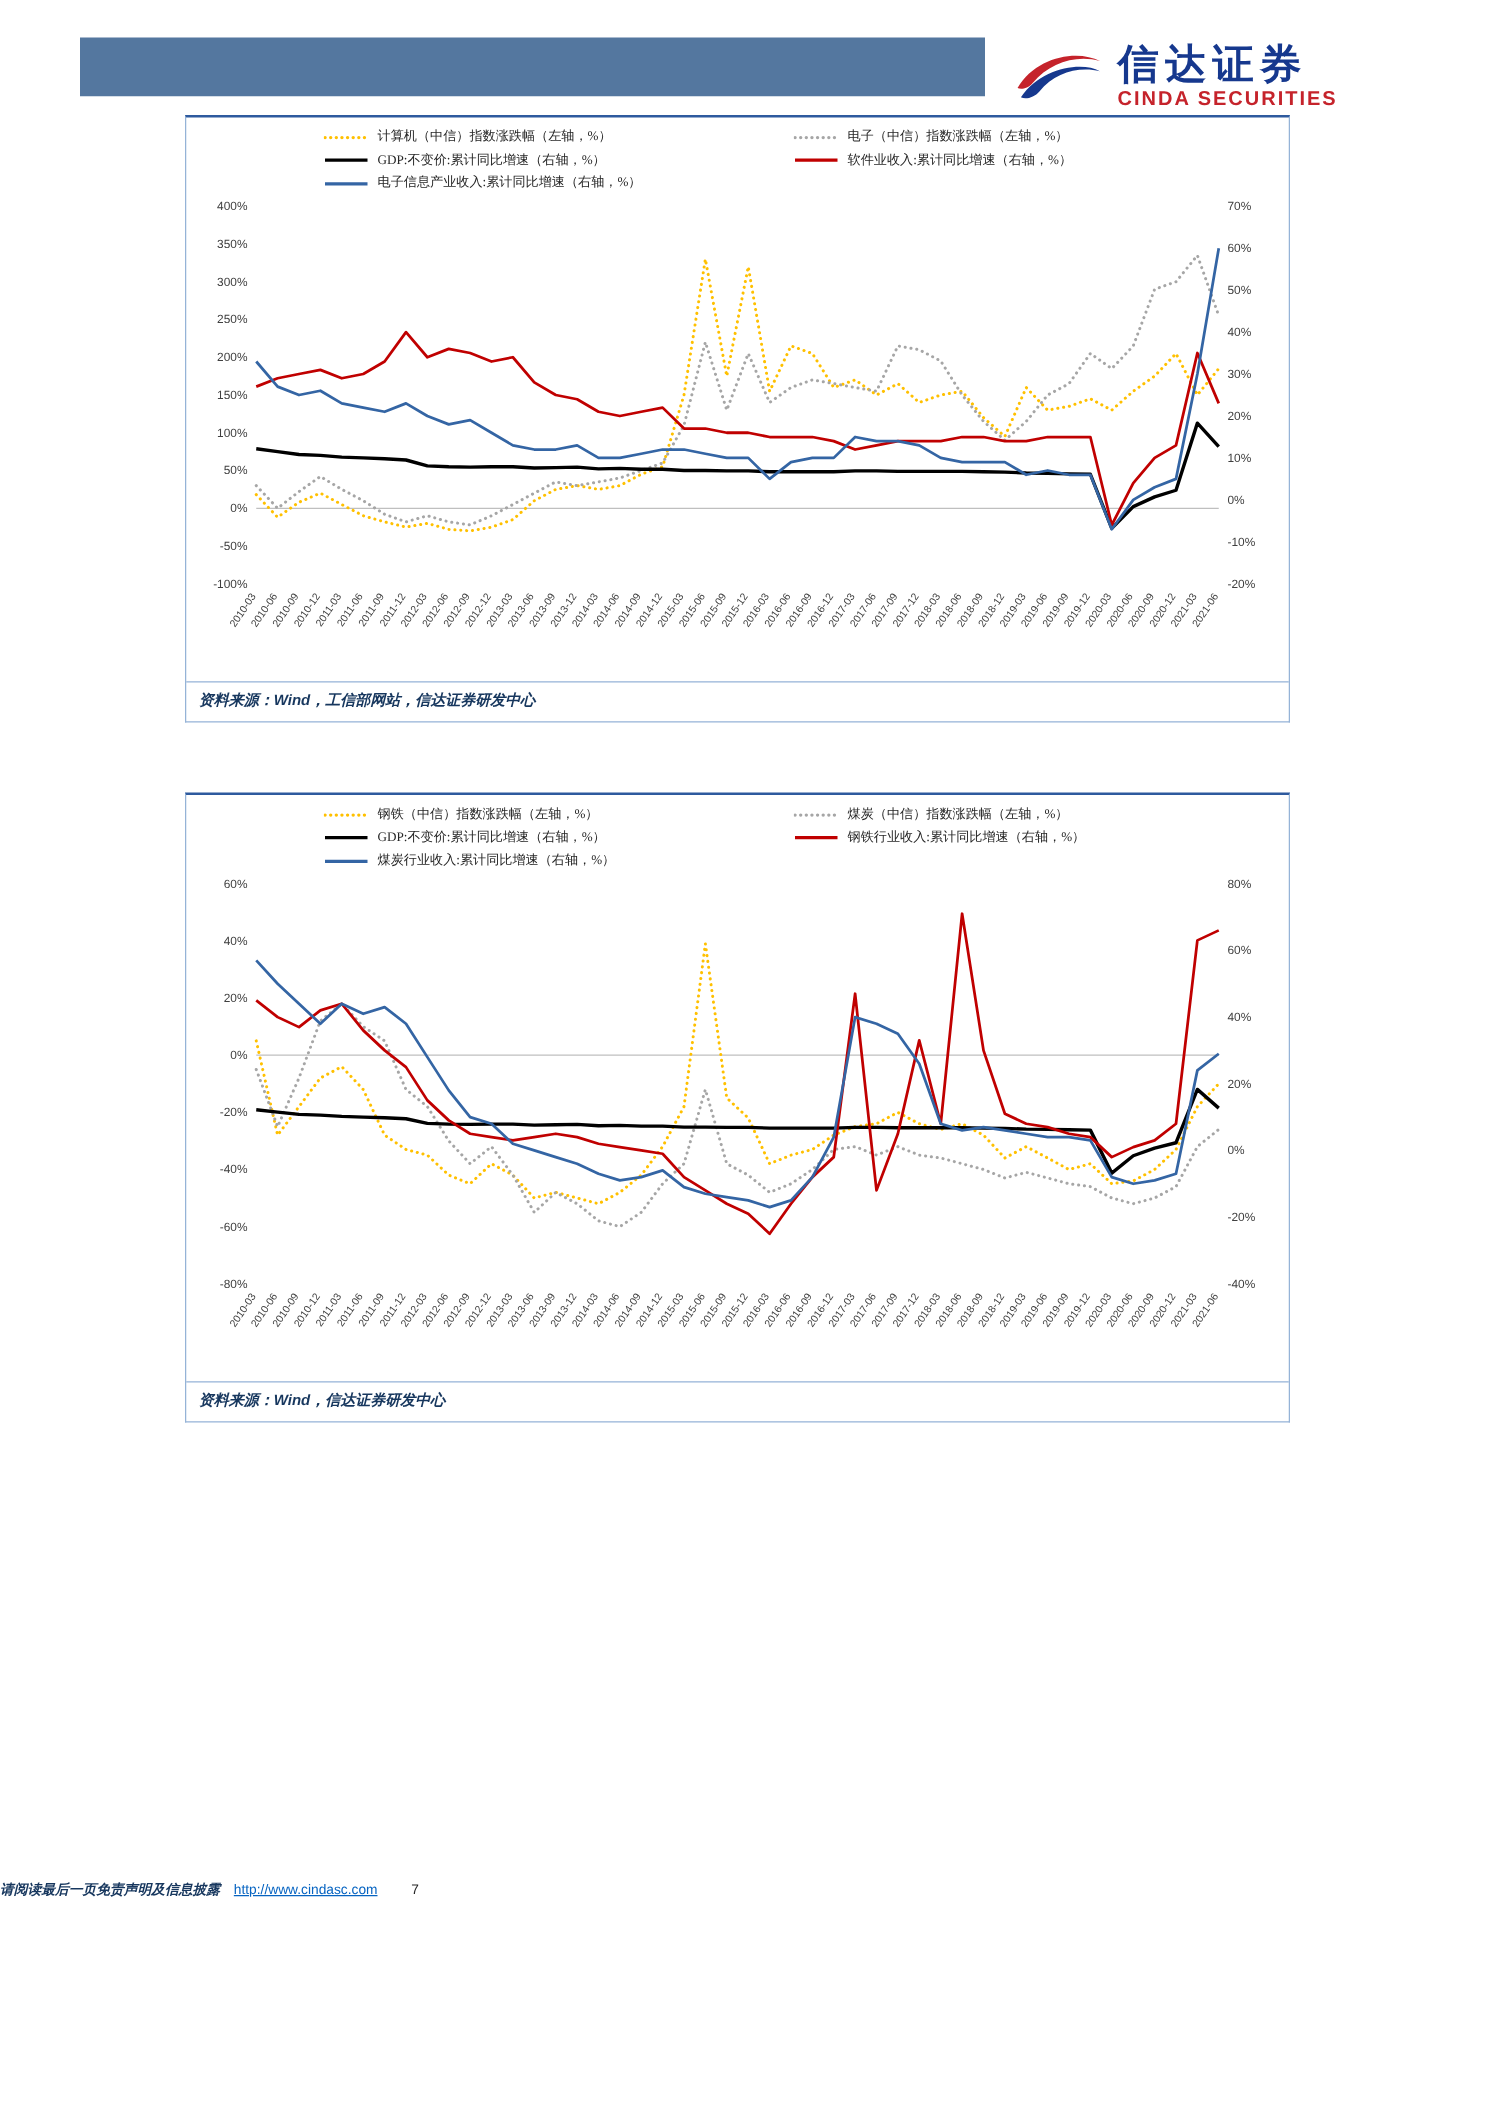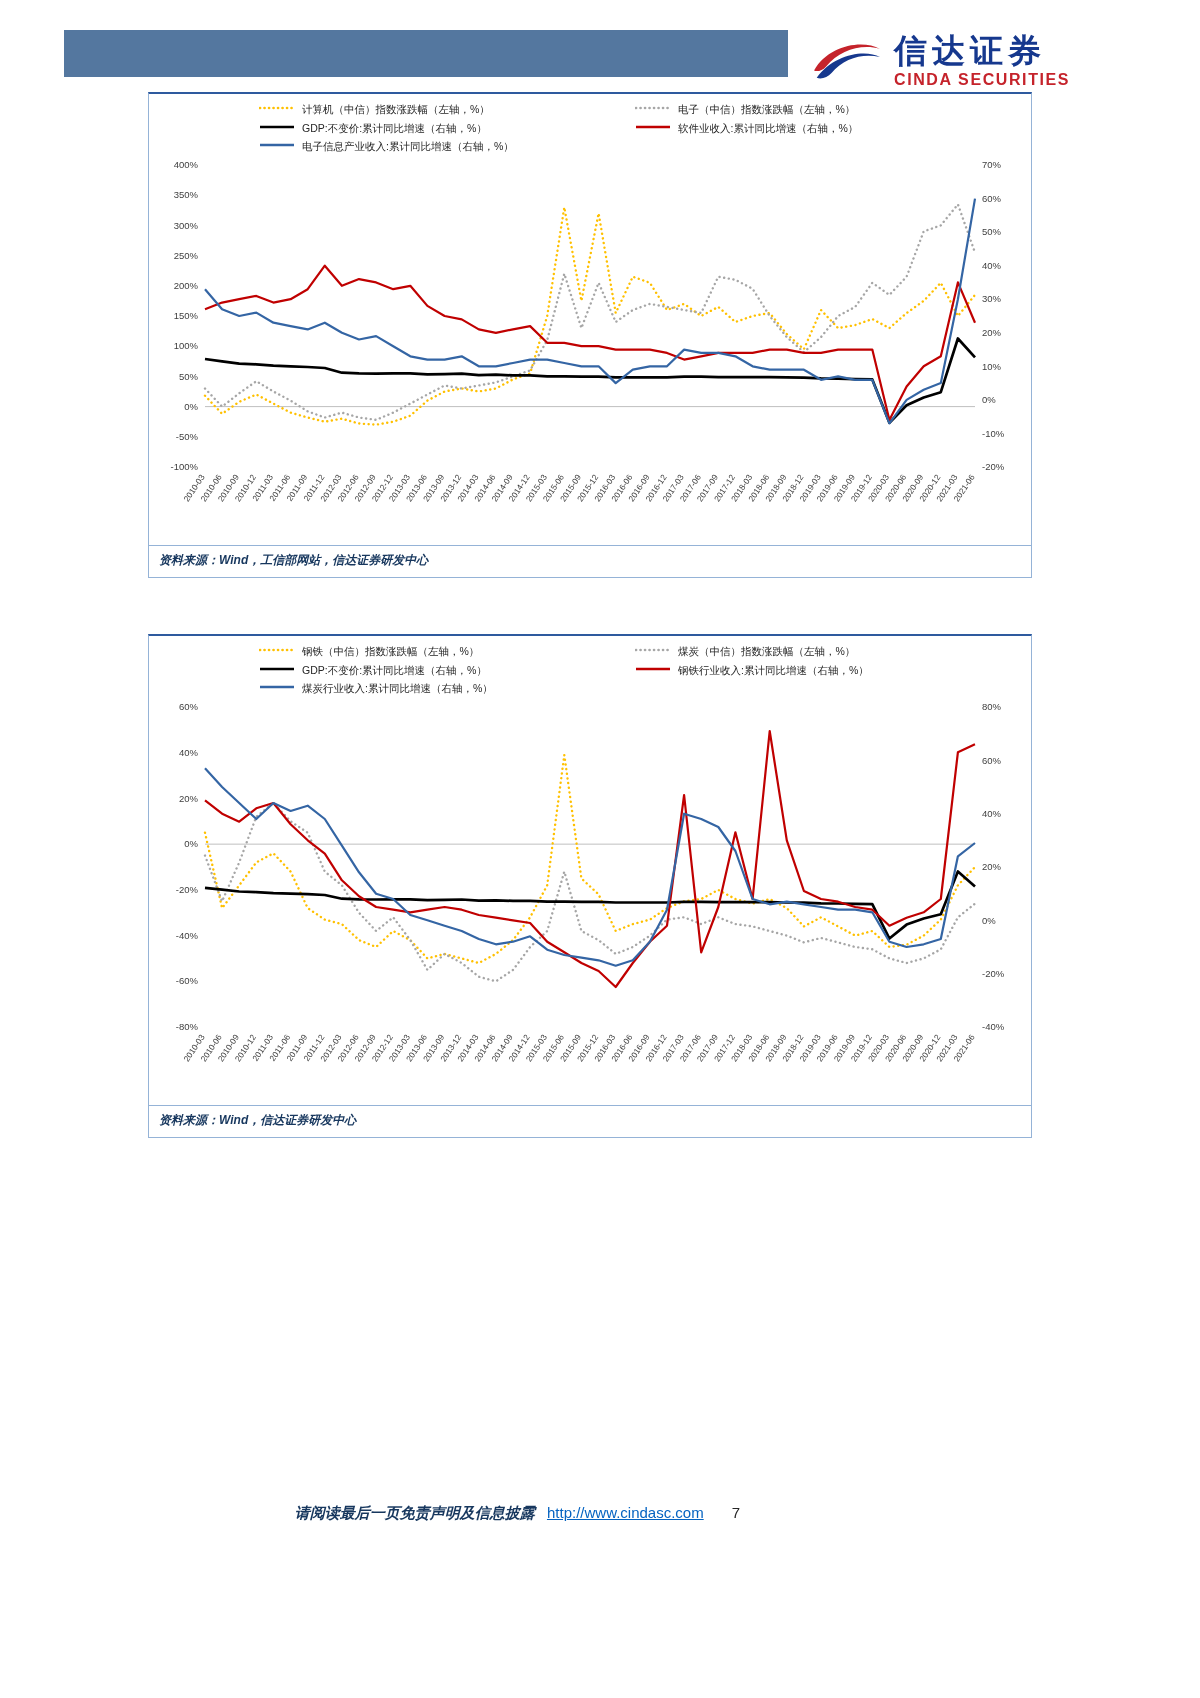--- a/index.html
+++ b/index.html
@@ -12,26 +12,26 @@
   .logo-cn{font-size:33px;font-weight:bold;color:#16388E;letter-spacing:5px;line-height:1.05;}
   .logo-en{font-size:16px;font-weight:bold;color:#C5232B;letter-spacing:1.6px;margin-top:2px;}
 
   .figure{position:absolute;left:148px;width:884px;background:#ffffff;
           border:1px solid #95B3D7;border-top:2px solid #2E5A9E;box-sizing:border-box;}
   #fig2{top:92px;}
   #fig3{top:634px;}
   .fig-title{font-size:14.5px;font-weight:bold;color:#17375E;padding:5px 8px 4px;
              border-bottom:1px solid #95B3D7;}
   .legend{display:grid;grid-template-columns:1fr 1fr;padding:10px 20px 0 110px;row-gap:7px;}
-  .legend-item{display:flex;align-items:flex-start;gap:7px;font-size:10.5px;color:#262626;line-height:1.1;}
+  .legend-item{display:flex;align-items:center;gap:7px;font-size:10.5px;color:#262626;line-height:1.1;font-family:Liberation Serif, serif;}
   .chart-svg{display:block;}
   .source{font-size:12px;font-weight:bold;font-style:italic;color:#17375E;
           padding:6px 10px 8px;border-top:1px solid #95B3D7;}
 
-  .footer{position:absolute;top:1504px;left:0;width:1035px;text-align:center;font-size:15px;white-space:nowrap;}
+  .footer{position:absolute;top:1504px;left:0;width:1035px;text-align:left;font-size:11px;white-space:nowrap;}
   .disclaimer{font-weight:bold;font-style:italic;color:#17375E;}
   .footer-link{color:#0563C1;text-decoration:underline;margin-left:8px;cursor:pointer;}
   .page-num{color:#262626;margin-left:24px;}
 </style>
 </head>
 <body>
 
 <div class="page">
 
   <div class="banner"></div>

